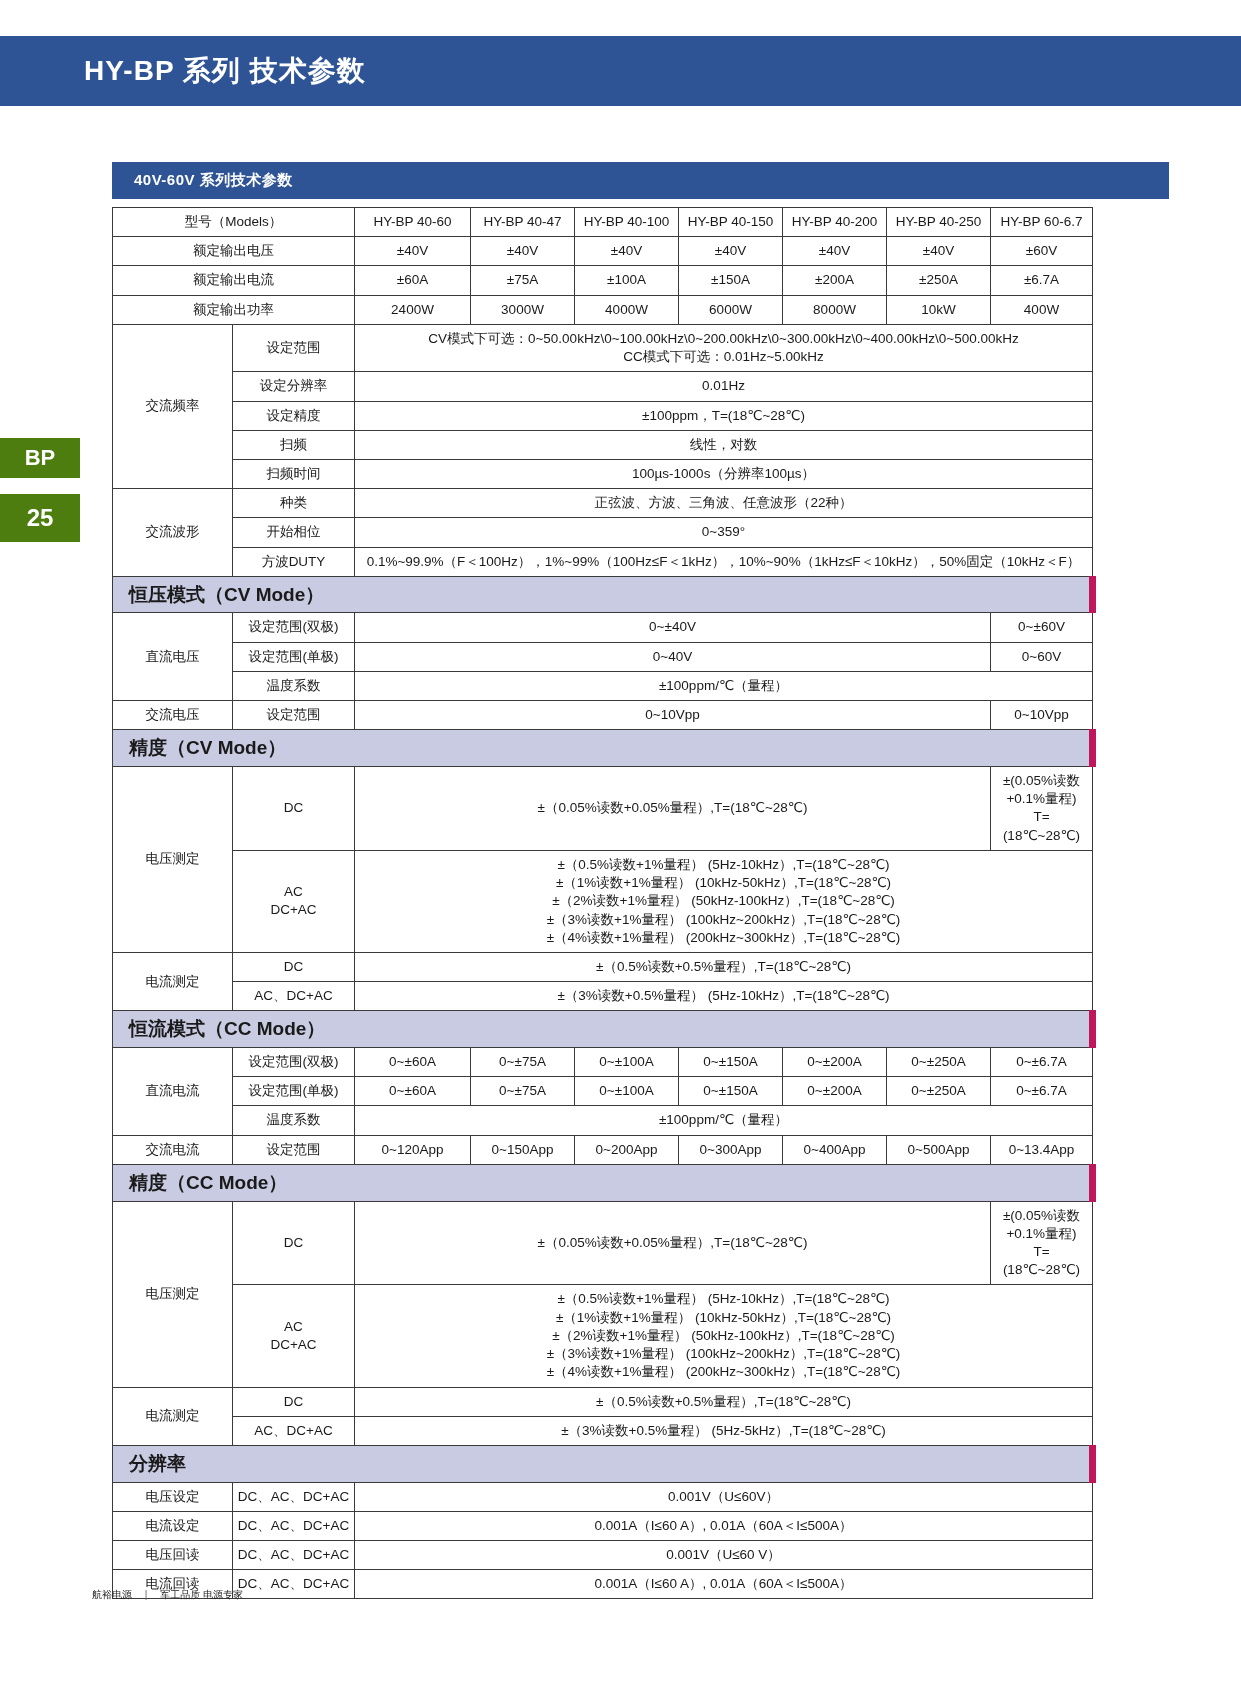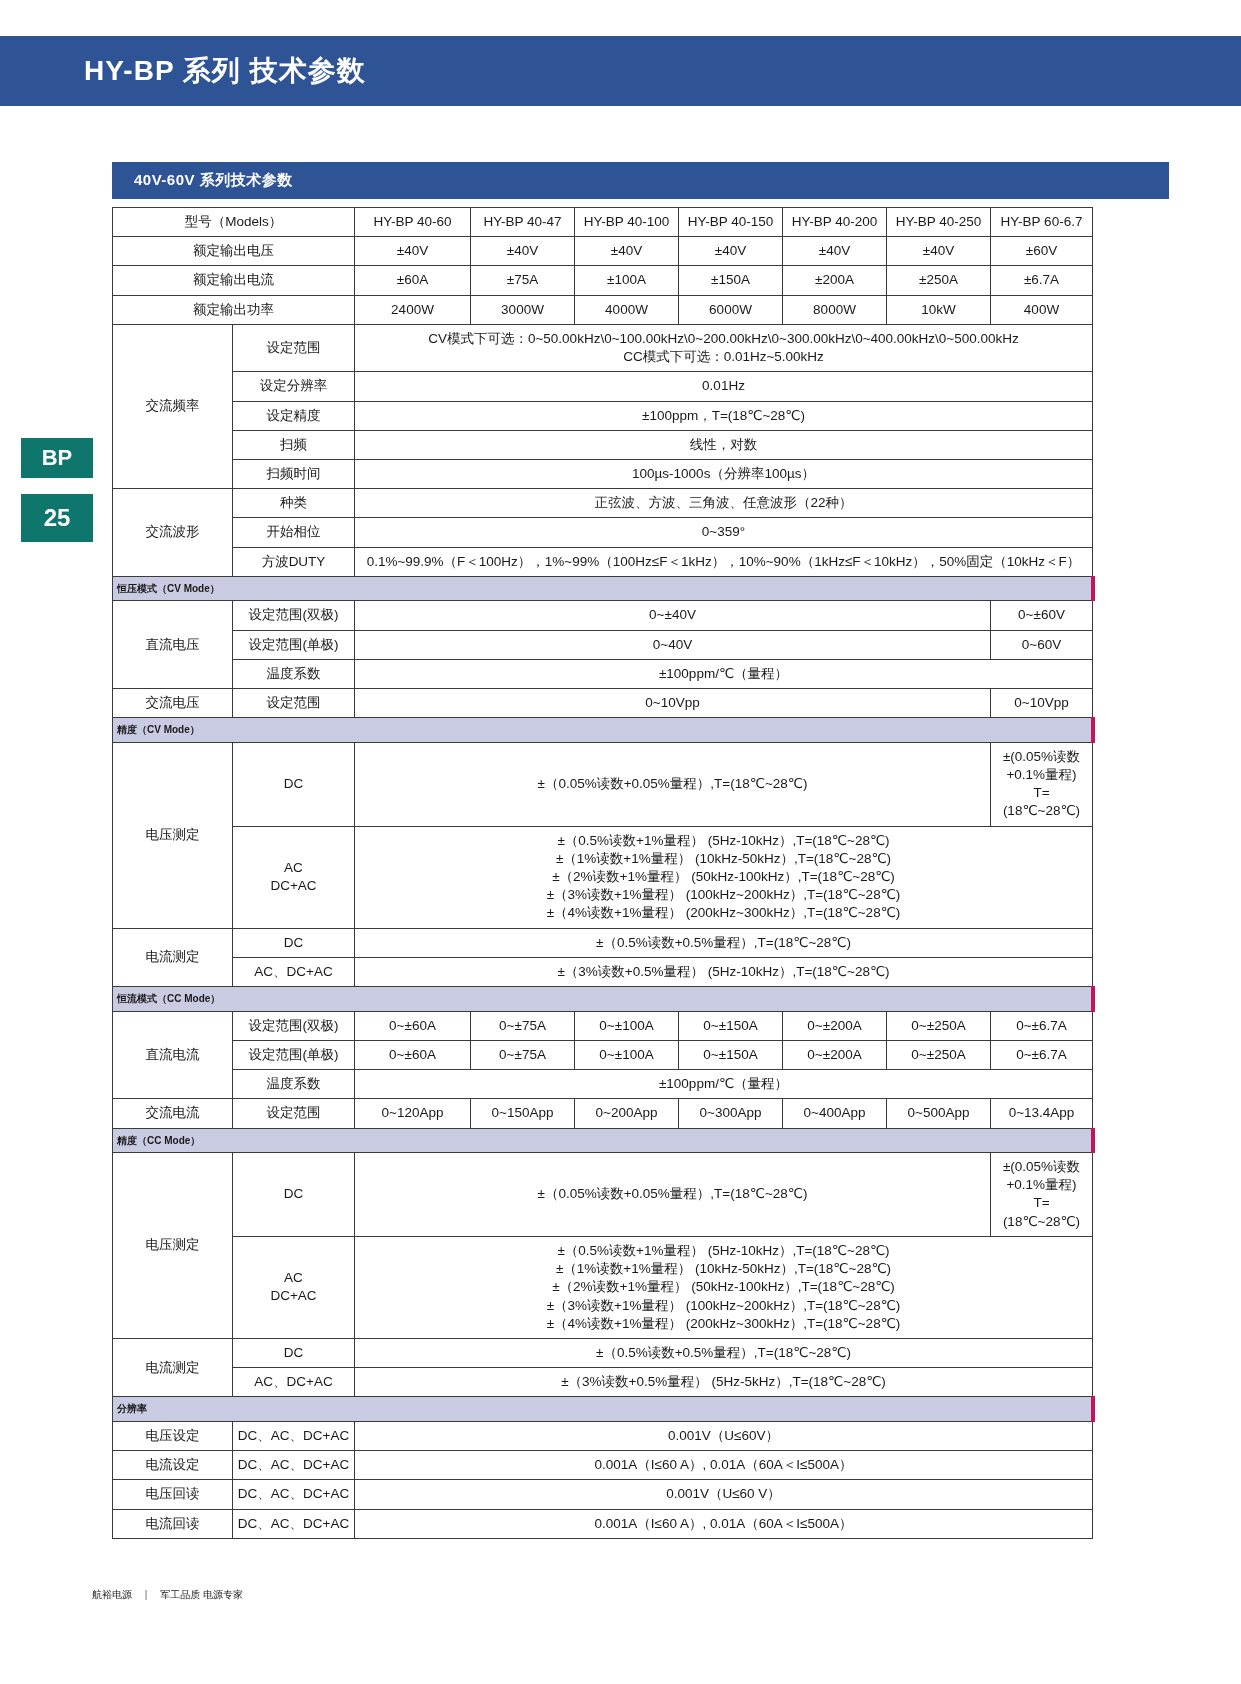--- a/index.html
+++ b/index.html
@@ -25,26 +25,25 @@
     color: #ffffff;
     font-size: 28px;
     font-weight: bold;
     letter-spacing: 1px;
   }
 
   
   .side-tab {
     position: absolute;
     left: 0;
-    width: 72px;
-    background: #0f766e;
+    width: 80px;
+    background: #4d7c0f;
     color: #ffffff;
     text-align: center;
     font-weight: bold;
-    margin-left: 21px;
   }
   .side-tab-bp { top: 438px; height: 40px; line-height: 40px; font-size: 22px; }
   .side-tab-num { top: 494px; height: 48px; line-height: 48px; font-size: 24px; }
 
   
   .table-wrap { position: absolute; left: 92px; top: 162px; width: 1057px; margin-left: 20px; }
   .sec-banner {
     background: #2f5496;
     color: #ffffff;
     font-size: 15px;
@@ -74,25 +73,25 @@
   td.lab2 { text-align: left; padding-left: 22px; width: 122px; }
   td.lab-wide { text-align: left; padding-left: 16px; }
   td.labsm { text-align: left; padding-left: 12px; font-size: 12px; }
 
   
   td.shade { background: #c8cbe2; }
   
   tr.band td {
     background: #c8cbe2;
     text-align: left;
-    padding-left: 4px;
-    font-size: 10px;
+    padding-left: 16px;
+    font-size: 19px;
     font-weight: bold;
     border-left: 1px solid #3a3a3a;
-    border-right: 4px solid #be185d;
+    border-right: 7px solid #be185d;
   }
   
   td.ml { text-align: left; padding-left: 18px; }
   td.tiny { font-size: 8.5px; line-height: 1.3; padding: 3px 2px; }
   td.nowrap { white-space: nowrap; }
 
   .thin { font-size: 12.5px; }
 
   
   .footer {

